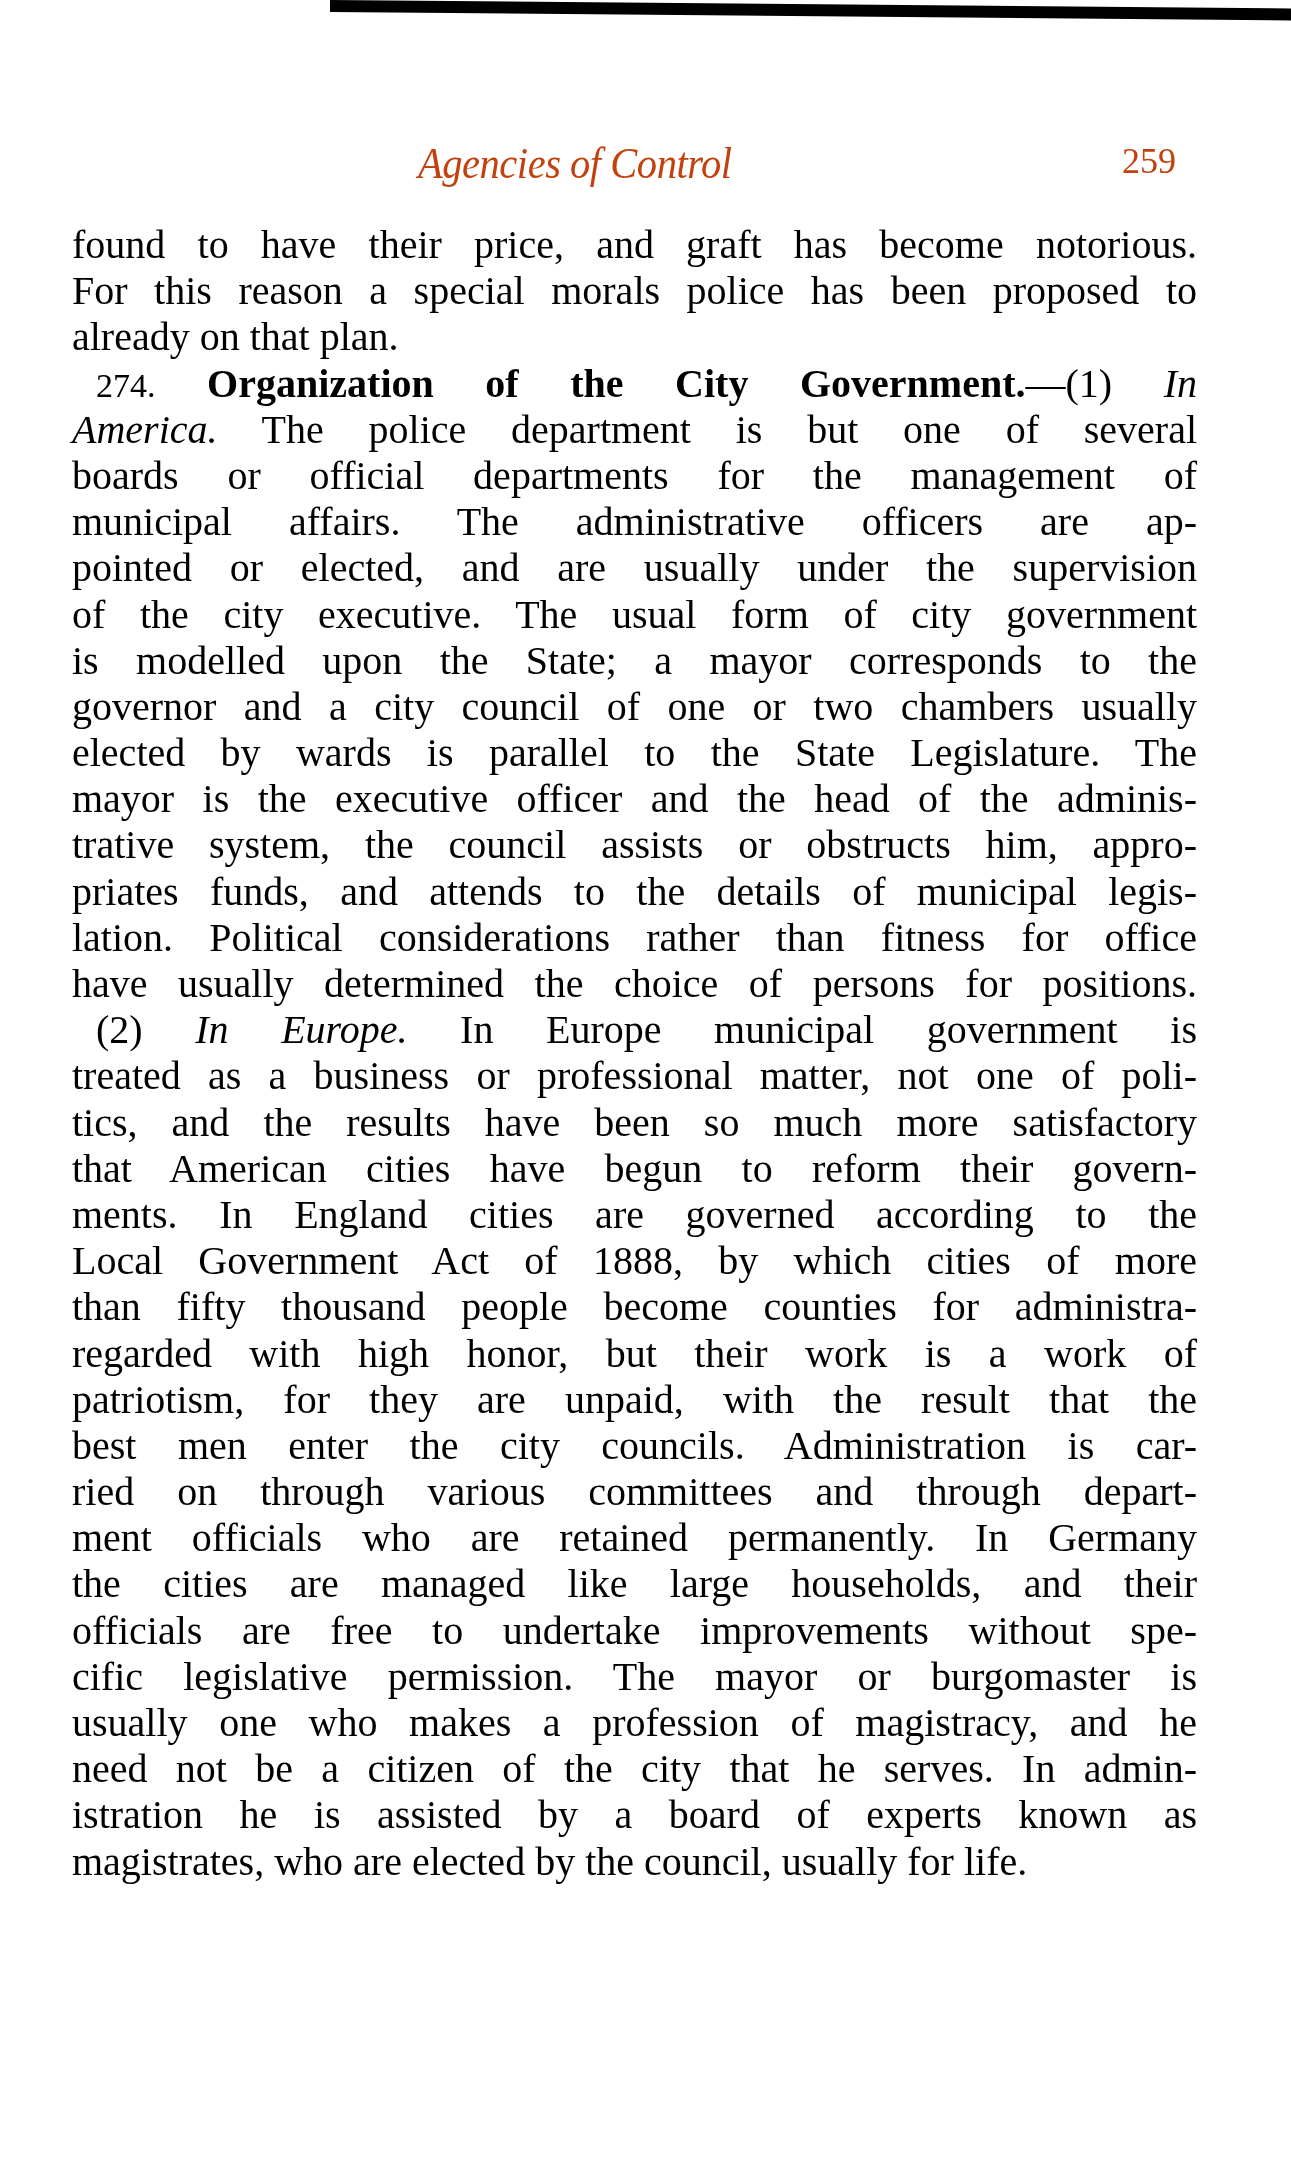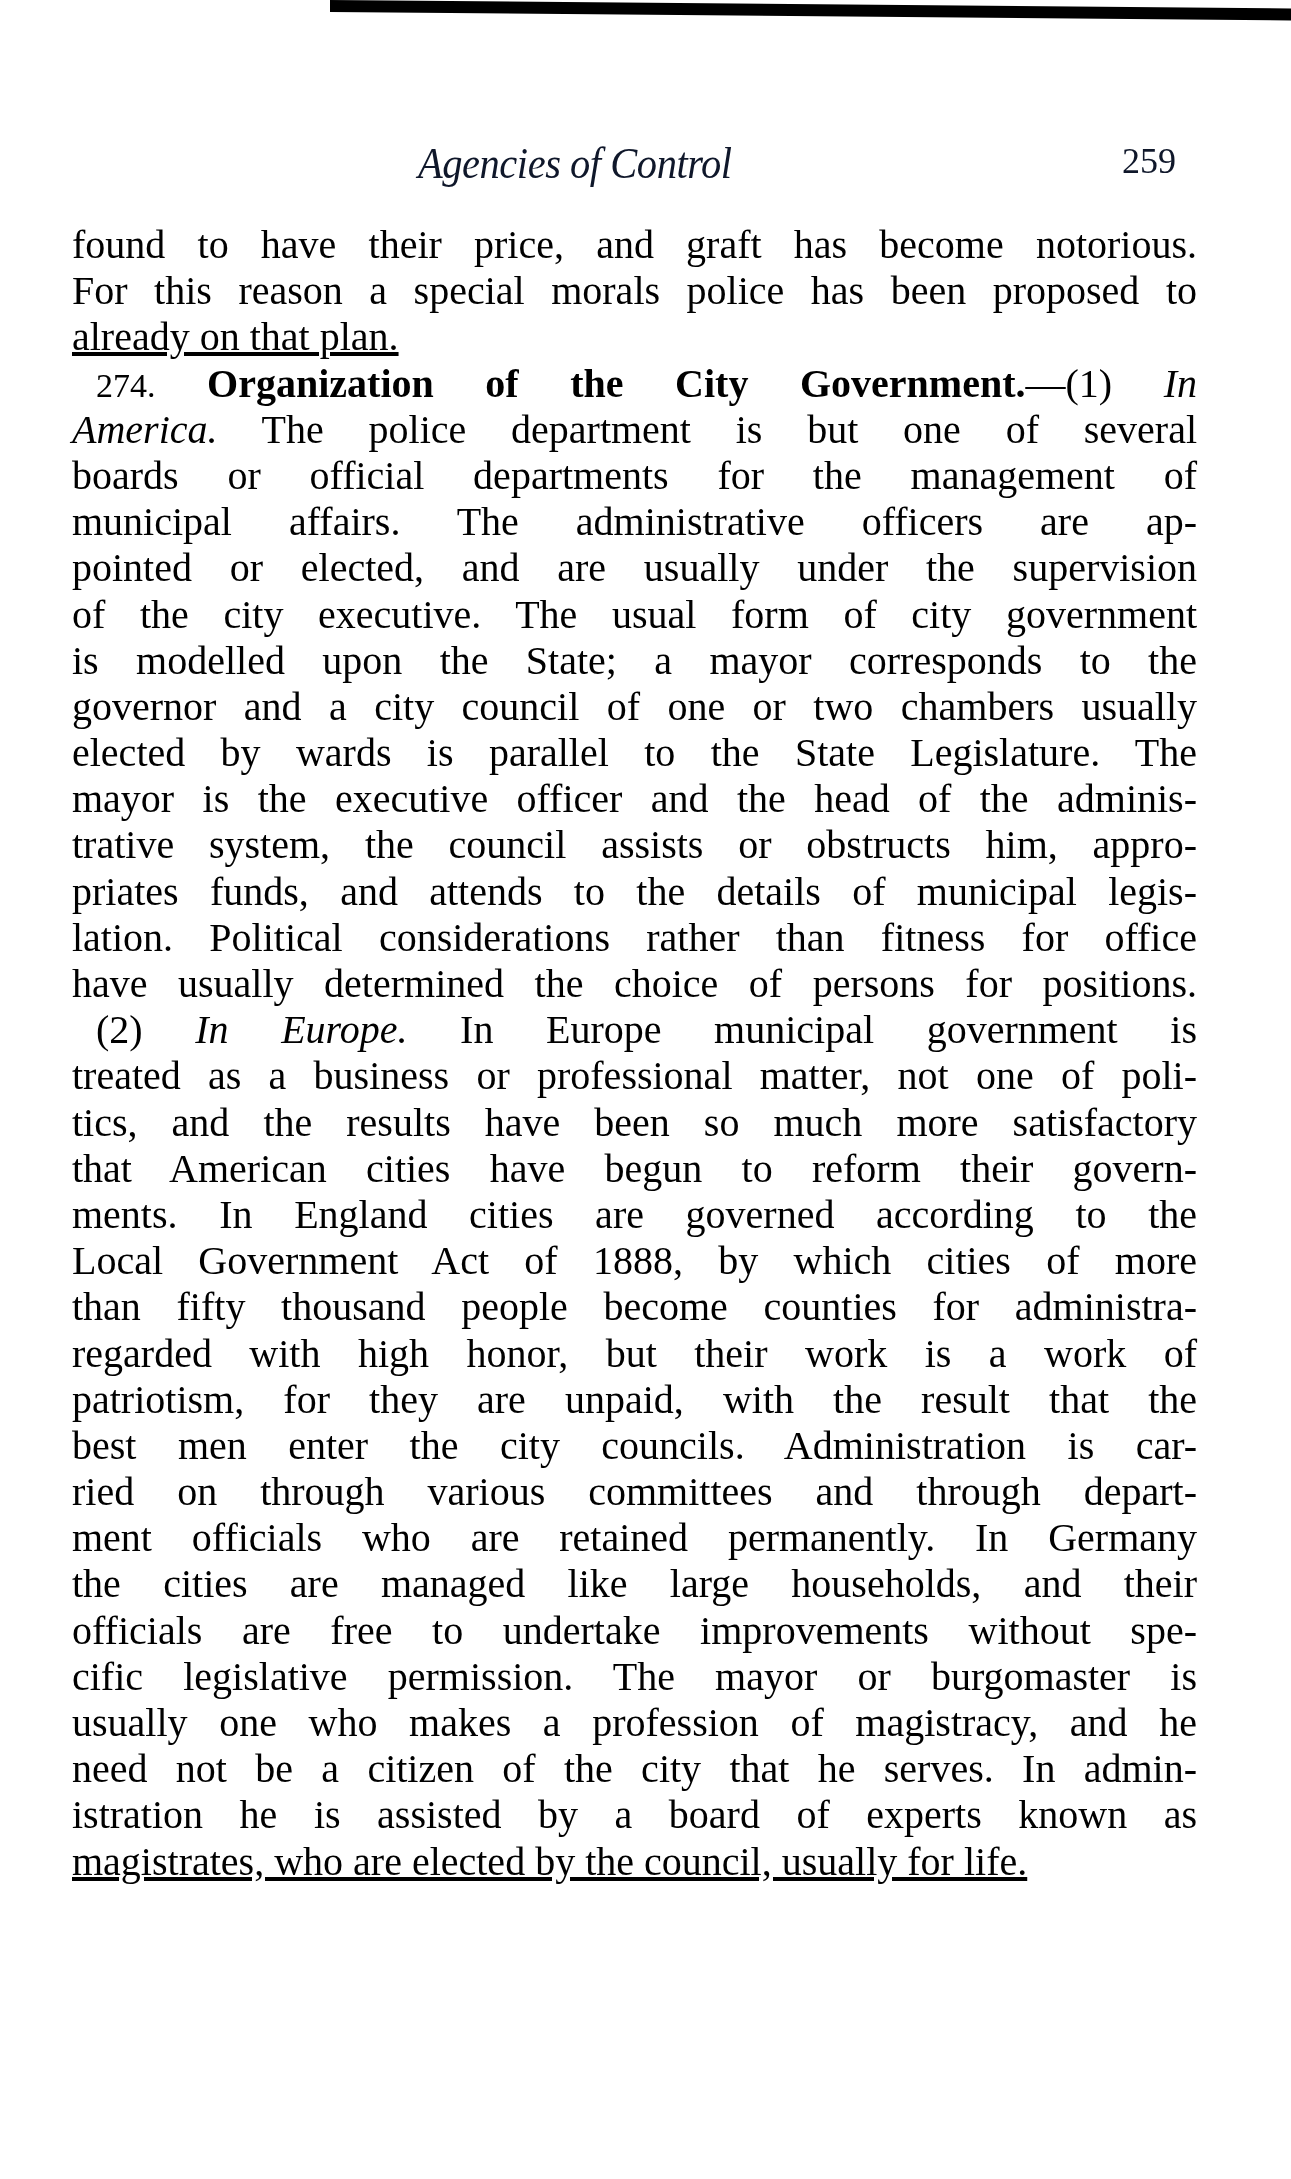--- a/index.html
+++ b/index.html
@@ -4,42 +4,42 @@
 <style>
   html, body { margin: 0; padding: 0; background: #ffffff; }
   body { width: 1291px; height: 2179px; position: relative; overflow: hidden; }
   .top-bar {
     position: absolute; left: 330px; top: 0; width: 961px; height: 12px;
     background: #000; transform: skewY(0.5deg); transform-origin: left top;
   }
   .header {
     position: absolute; top: 138px; left: 0; width: 1291px; height: 60px;
     font-family: "Liberation Serif", "DejaVu Serif", serif;
-    color: #0f172a;
+    color: #c2410c;
   }
   .running-title {
     position: absolute; left: 418px; top: 0;
     font-style: italic; font-size: 44px; letter-spacing: -0.5px;
     transform: scaleX(0.92); transform-origin: left center;
   }
   .page-number {
     position: absolute; left: 1122px; top: 2px;
     font-size: 36px; font-weight: normal;
   }
   .body-text {
     position: absolute; left: 72px; top: 222px; width: 1125px;
     font-family: "Liberation Serif", "DejaVu Serif", serif;
     font-size: 40px; line-height: 46.2px; color: #000;
   }
   .line {
     display: block; white-space: nowrap;
     text-align: justify; text-align-last: justify;
     height: 46.2px; overflow: visible;
   }
-  .line.last { text-align-last: left; text-decoration: underline; }
+  .line.last { text-align-last: left; }
   .line.indent { padding-left: 24px; }
   .sec-num { font-size: 34px; }
   .sec-title { font-weight: bold; }
   .it { font-style: italic; }
 </style>
 </head>
 <body>
 
 <div class="top-bar"></div>
 

